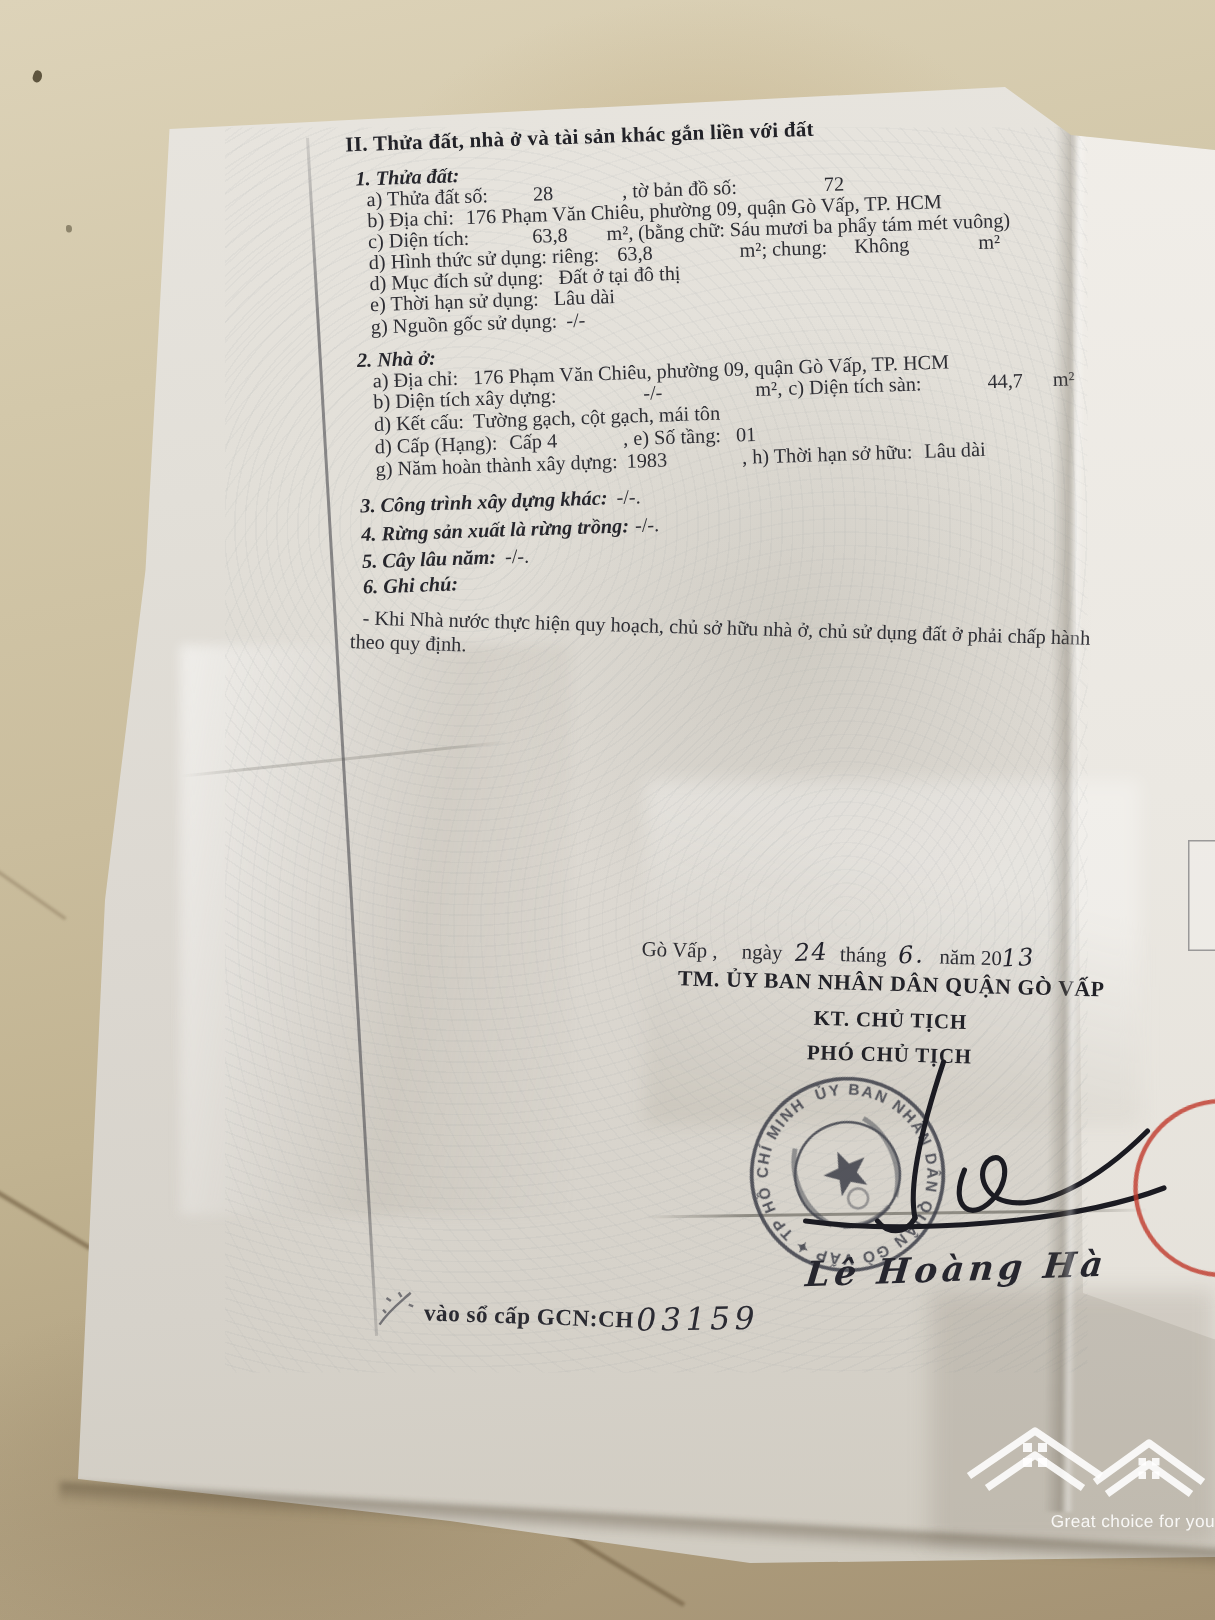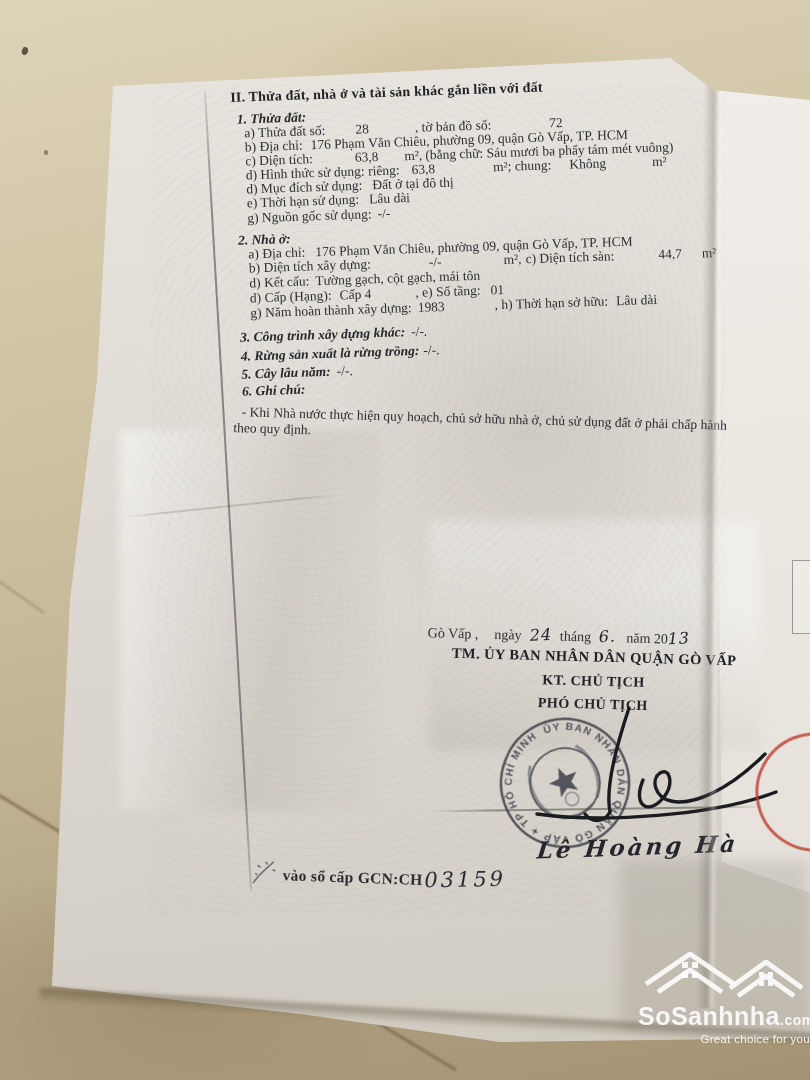--- a/index.html
+++ b/index.html
@@ -222,15 +222,14 @@
         <rect x="54" y="20" width="6" height="6"></rect>
       <rect x="44" y="30" width="6" height="6"></rect>
         <rect x="54" y="30" width="6" height="6"></rect>
       <rect x="121" y="30" width="5" height="5"></rect>
         <rect x="130" y="30" width="5" height="5"></rect>
       <rect x="121" y="39" width="5" height="5"></rect>
         <rect x="130" y="39" width="5" height="5"></rect>
       <rect x="20,8" y="18" width="0" height="0"></rect>
     </g>
   </svg>
-  <div class="brand"><span>SoSanhnha</span><span class="suffix">.com</span></div>
   <div class="tagline">Great choice for you</div>
 </div>
 
 </body></html>

